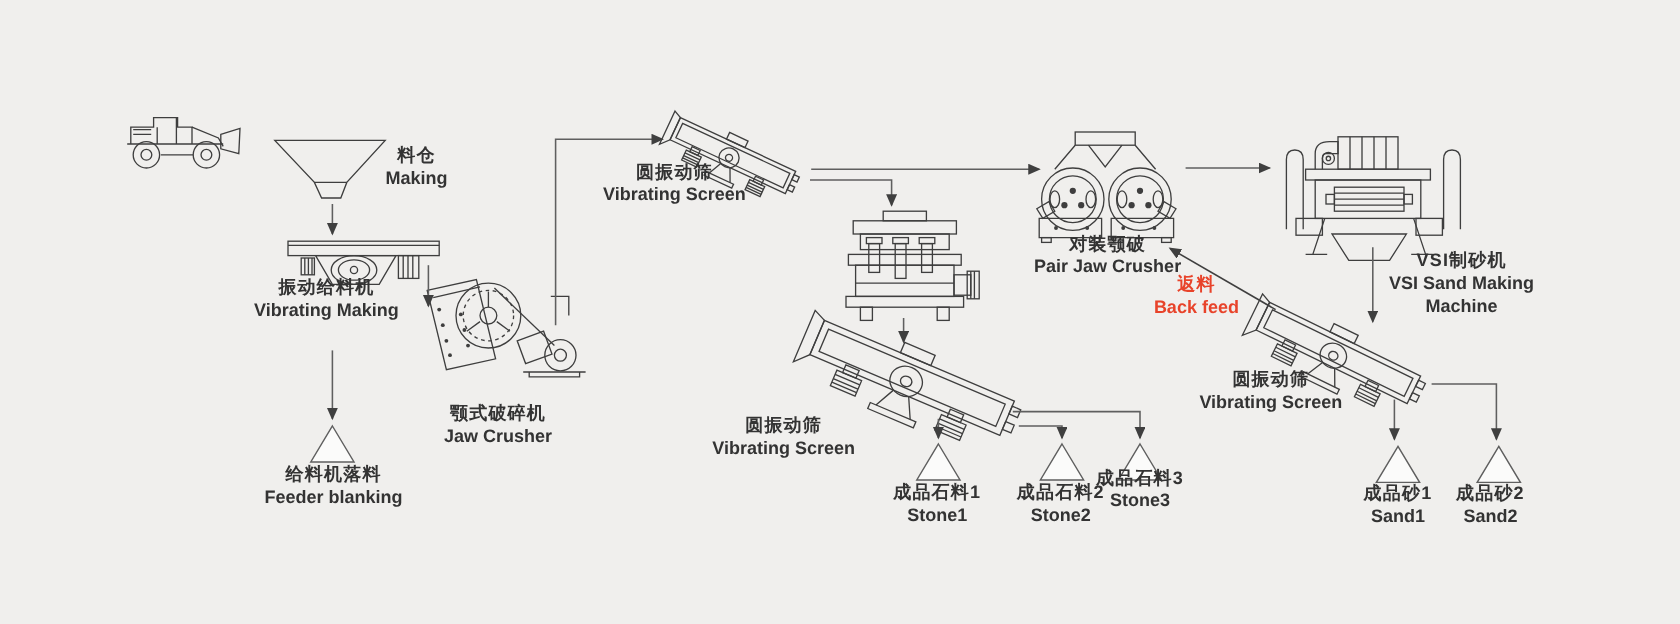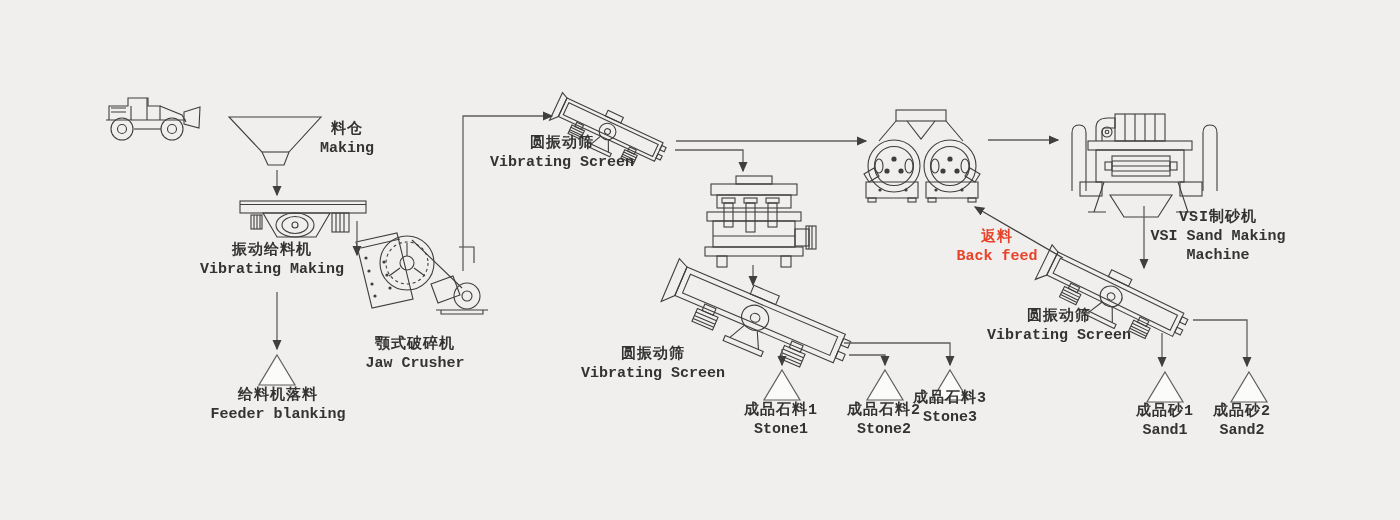--- a/index.html
+++ b/index.html
@@ -2,21 +2,21 @@
 <html style="--bg: #f0efed; --ink: #333333; --machine: #3e3e3e; --line: #5f5f5f; --accent: #e8432a; --triangle-fill: #fbfbfa;"><head>
 <meta charset="utf-8">
 <style>
   * { margin:0; padding:0; box-sizing:border-box; }
   body {
     font-family:"Liberation Sans","DejaVu Sans",sans-serif;
     background:var(--bg,#f0efed);
   }
   .stage {
     position:relative; width:1400px; height:520px;
-    background:var(--bg,#f0efed); overflow:hidden;font-family:Liberation Mono, monospace;
+    background:var(--bg,#f0efed); overflow:hidden;
   }
   svg.layer { position:absolute; left:0; top:0; }
   .mk { stroke:var(--machine,#3e3e3e); fill:none; stroke-width:1.1; }
   .mk .dot { fill:var(--machine,#3e3e3e); stroke:none; }
   .tri path { fill:var(--triangle-fill,#fbfbfa); stroke:var(--line,#5f5f5f); stroke-width:1.2; }
   .flow path { stroke:var(--line,#5f5f5f); stroke-width:1.3; fill:none; marker-end:url(#arr); }
   .flow path.backfeed { stroke:#3f3f3f; }
   .label {
     position:absolute; transform:translateX(-50%); text-align:center;
     white-space:nowrap; color:var(--ink,#333);
@@ -209,39 +209,43 @@
     <path d="M1162,333 V366"></path>
     <path d="M1193,320 H1247 V366"></path>
     <path class="backfeed" d="M1063,258 L975,207"></path>
   </g>
 </svg>
 
 <div class="label" style="left:347px;top:120px">
   <div class="zh">料仓</div>
   <div class="en">Making</div>
 </div>
-<div class="label" style="left:272px;top:241px">
+<div class="label" style="left:272px;top:230px">
   <div class="zh">振动给料机</div>
   <div class="en">Vibrating Making</div>
 </div>
 <div class="label" style="left:415px;top:335px">
   <div class="zh">颚式破碎机</div>
   <div class="en">Jaw Crusher</div>
 </div>
 <div class="label" style="left:278px;top:386px">
   <div class="zh">给料机落料</div>
   <div class="en">Feeder blanking</div>
 </div>
 <div class="label" style="left:562px;top:134px">
   <div class="zh">圆振动筛</div>
   <div class="en">Vibrating Screen</div>
 </div>
 <div class="label" style="left:653px;top:345px">
   <div class="zh">圆振动筛</div>
   <div class="en">Vibrating Screen</div>
+</div>
+<div class="label" style="left:923px;top:194px">
+  <div class="zh">对装颚破</div>
+  <div class="en">Pair Jaw Crusher</div>
 </div>
 <div class="label accent" style="left:997px;top:228px">
   <div class="zh">返料</div>
   <div class="en">Back feed</div>
 </div>
 <div class="label" style="left:1218px;top:208px">
   <div class="zh">VSI制砂机</div>
   <div class="en">VSI Sand Making</div>
   <div class="en">Machine</div>
 </div>

